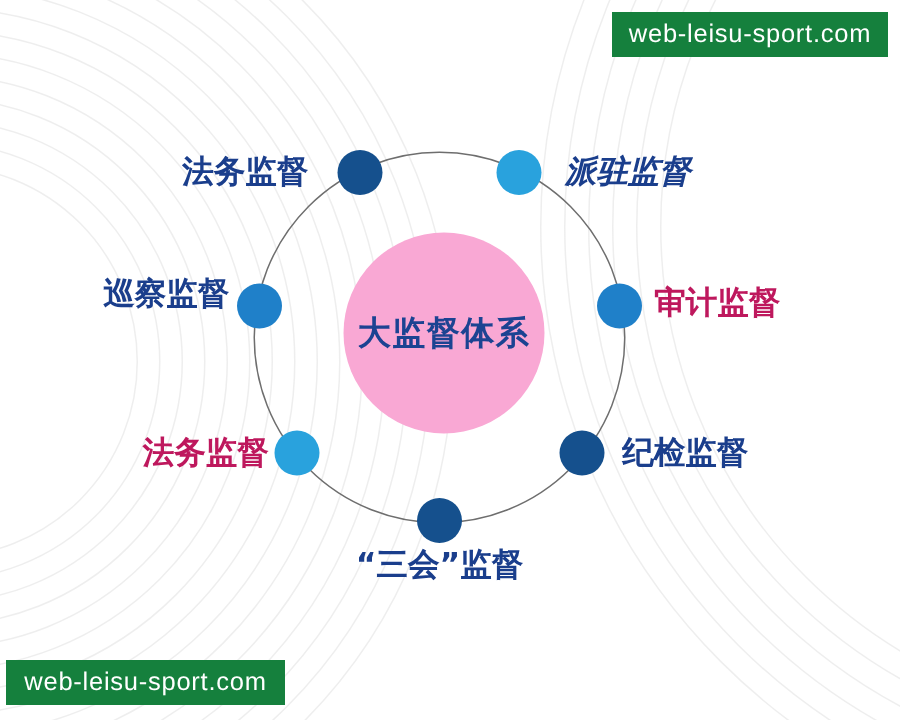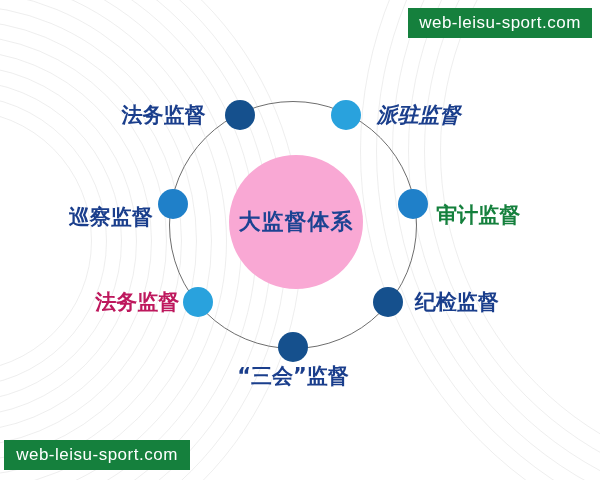--- a/index.html
+++ b/index.html
@@ -110,27 +110,27 @@
   <div class="center-circle" style="background: #f9a8d4;">
     <span class="center-title" style="color: rgb(28, 67, 146);">大监督体系</span>
   </div>
 
   <div id="nodes">
       <div class="node-dot" style="left: 239.519px; top: 115.347px; background: rgb(21, 80, 141);"></div>
       <div class="node-label" style="color: rgb(26, 62, 140); right: 394.481px; top: 115.347px; transform: translateY(-50%); text-align: right;">法务监督</div>
       <div class="node-dot" style="left: 346.481px; top: 115.347px; background: rgb(41, 162, 221);"></div>
       <div class="node-label" style="color: rgb(26, 62, 140); left: 376.481px; top: 115.347px; transform: translateY(-50%); font-style: italic;">派驻监督</div>
       <div class="node-dot" style="left: 413.147px; top: 203.815px; background: rgb(31, 128, 201);"></div>
-      <div class="node-label" style="color: #15803d; left: 436.147px; top: 215px; transform: translateY(-50%);">审计监督</div>
+      <div class="node-label" style="color: #be185d; left: 436.147px; top: 202px; transform: translateY(-50%);">审计监督</div>
       <div class="node-dot" style="left: 387.812px; top: 301.777px; background: rgb(21, 80, 141);"></div>
       <div class="node-label" style="color: rgb(26, 62, 140); left: 414.812px; top: 301.777px; transform: translateY(-50%);">纪检监督</div>
       <div class="node-dot" style="left: 293px; top: 347px; background: rgb(21, 80, 141);"></div>
       <div class="node-label" style="color: rgb(26, 62, 140); left: 293px; top: 366px; transform: translateX(-50%); text-align: center;">“三会”监督</div>
       <div class="node-dot" style="left: 198.188px; top: 301.777px; background: rgb(41, 162, 221);"></div>
       <div class="node-label" style="color: #be185d; right: 420.812px; top: 301.777px; transform: translateY(-50%); text-align: right;">法务监督</div>
       <div class="node-dot" style="left: 172.853px; top: 203.815px; background: rgb(31, 128, 201);"></div>
-      <div class="node-label" style="color: rgb(26, 62, 140); right: 447.147px; top: 217px; transform: translateY(-50%); text-align: right;">巡察监督</div>
+      <div class="node-label" style="color: rgb(26, 62, 140); right: 447.147px; top: 196px; transform: translateY(-50%); text-align: right;">巡察监督</div>
     </div>
 
   <div class="wm wm-top">web-leisu-sport.com</div>
 
   <div class="wm wm-bottom">web-leisu-sport.com</div>
 </div>
 
 </body></html>

